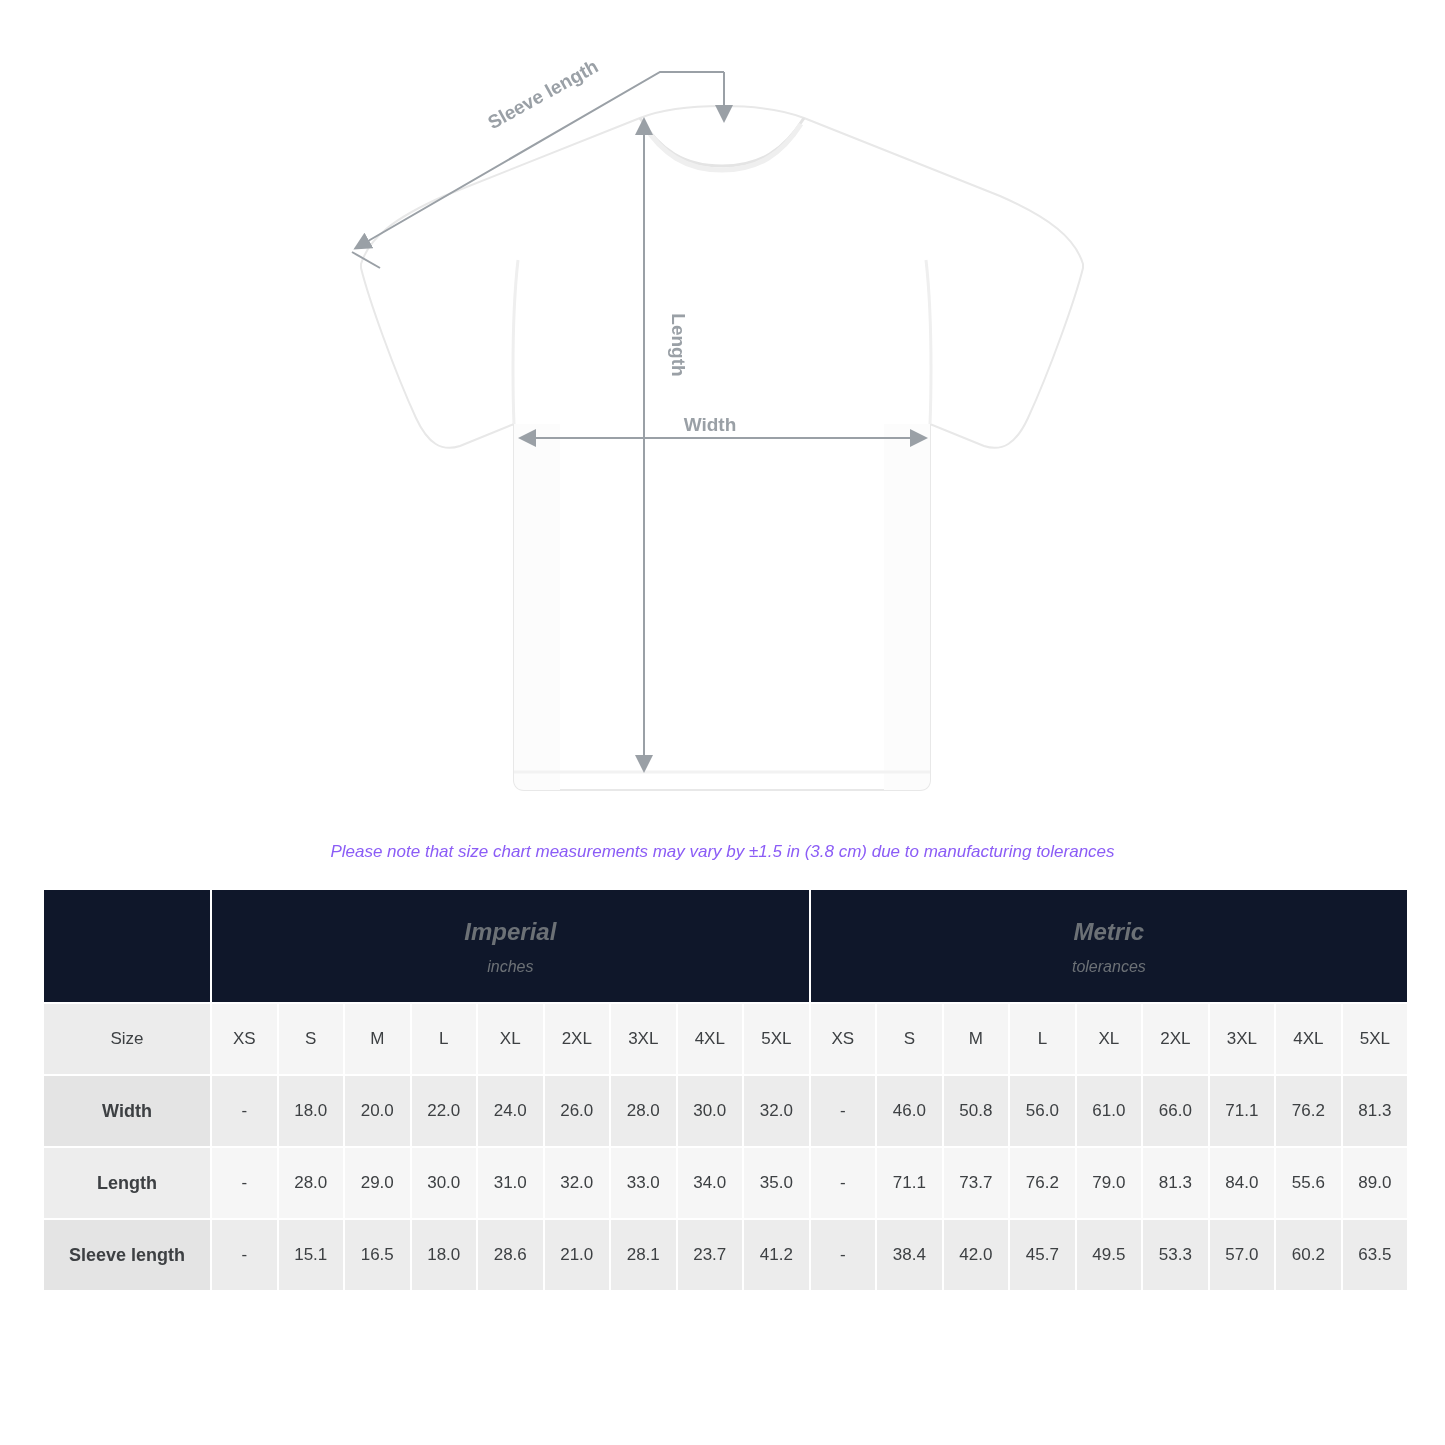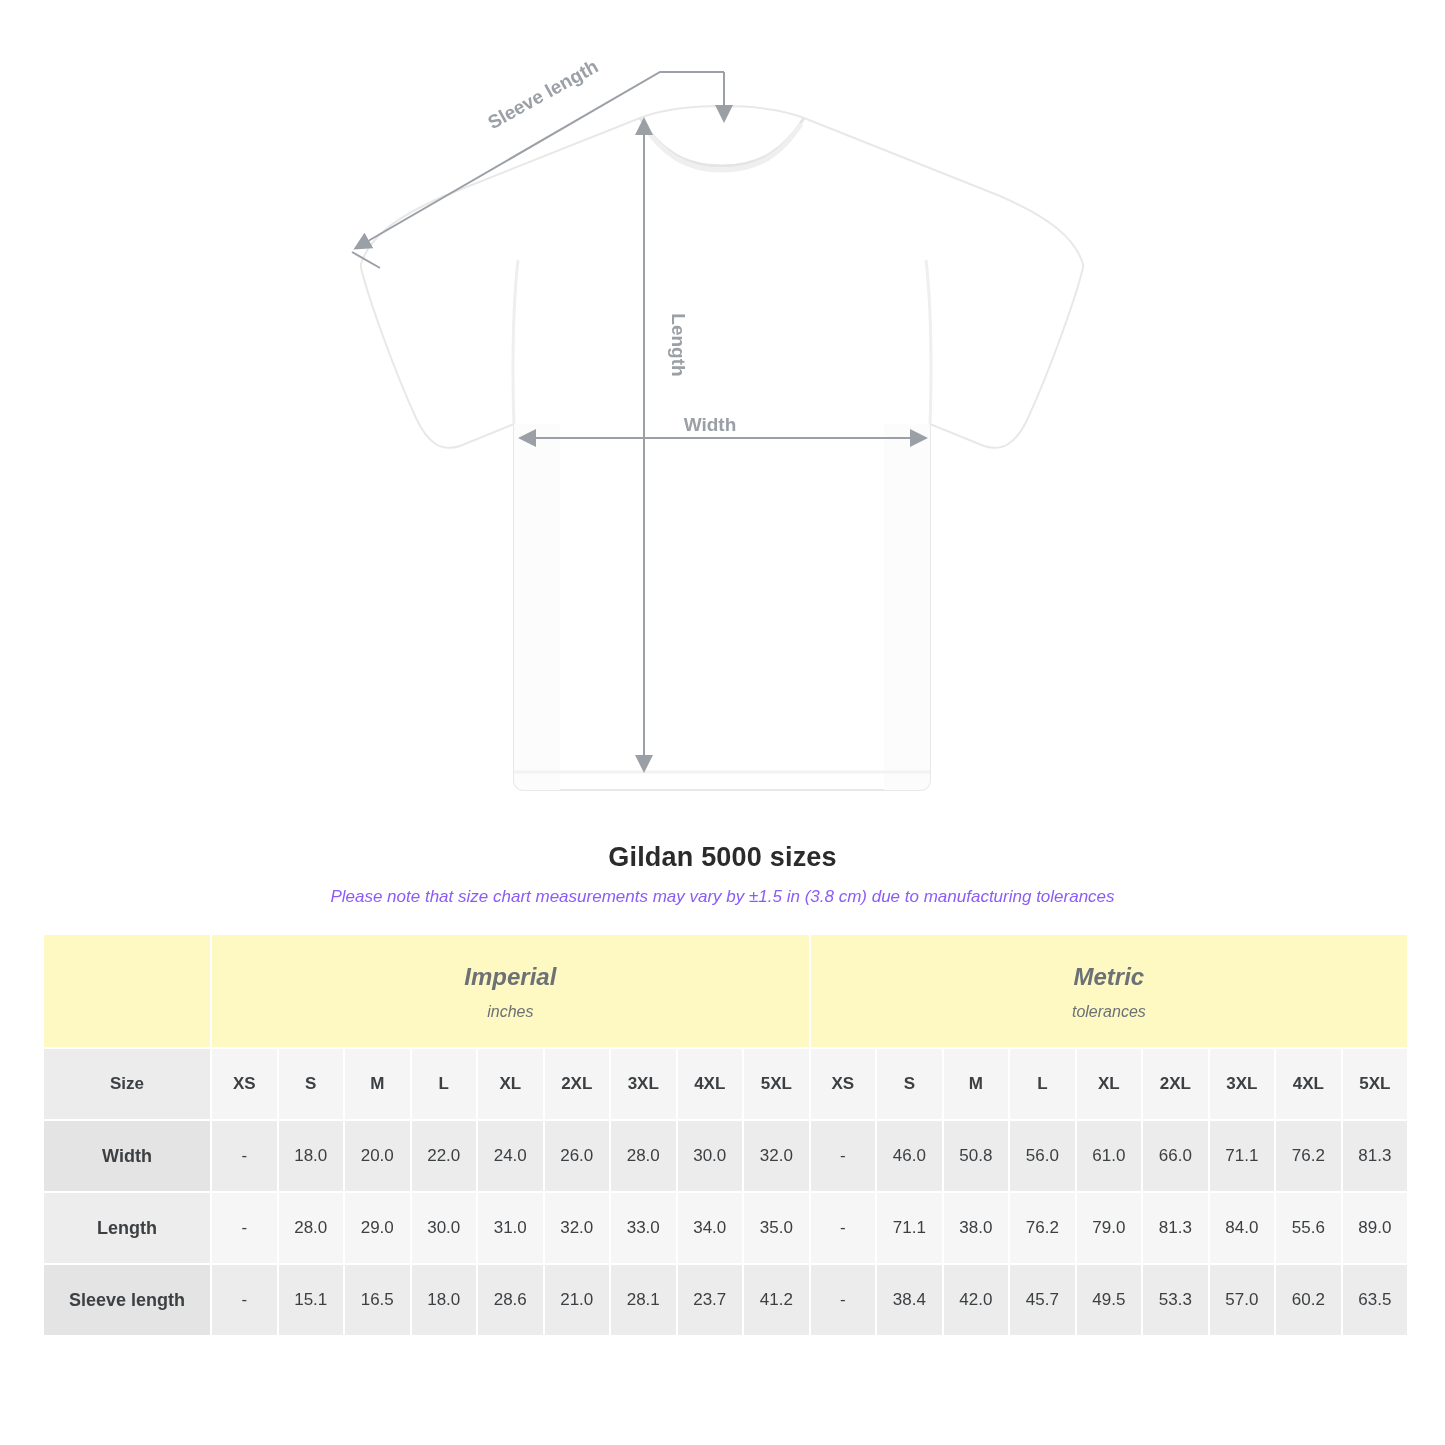--- a/index.html
+++ b/index.html
@@ -60,41 +60,41 @@
     table-layout: fixed;
   }
   table.size-table td, table.size-table th {
     border: 2px solid #ffffff;
     text-align: center;
     font-size: 17px;
     color: #3d4043;
     padding: 0;
   }
   .unit-row td {
-    background: #fef9c3;
+    background: #0f172a;
     height: 112px;
     vertical-align: middle;
   }
   .unit-name {
     font-size: 24px;
     font-style: italic;
     font-weight: bold;
     color: #6c7176;
     line-height: 1.25;
   }
   .unit-sub {
     font-size: 16px;
     font-style: italic;
     color: #6c7176;
     margin-top: 11px;
   }
   .hdr-row td {
     background: #f5f5f5;
     height: 70px;
-    font-weight: bold;
+    font-weight: normal;
     font-size: 18px;
     color: #3d4043;
   }
   .hdr-row td.rowlabel {
     background: #ececec;
   }
   .data-row td {
     height: 70px;
     font-size: 18px;
   }
@@ -173,21 +173,20 @@
 
       <g>
         <path d="M521,438 L925,438" stroke="#9aa0a6" stroke-width="2" fill="none" marker-start="url(#arrTail)" marker-end="url(#arrHead)"></path>
       </g>
       <rect x="668" y="412" width="84" height="24" fill="#ffffff"></rect>
       <text x="710" y="431" font-family="Liberation Sans, sans-serif" font-size="19" font-weight="bold" fill="#9aa0a6" text-anchor="middle">Width</text>
     </svg>
   </div>
 
   <div class="title-block">
-    <div class="chart-title">Gildan 5000 sizes</div>
     <div class="chart-note">Please note that size chart measurements may vary by ±1.5 in (3.8 cm) due to manufacturing tolerances</div>
   </div>
 
   <div class="table-wrap">
     <table class="size-table">
       <colgroup>
         <col class="col-label">
         <col class="col-size">
           <col class="col-size">
           <col class="col-size">
@@ -271,21 +270,21 @@
           <td>28.0</td>
           <td>29.0</td>
           <td>30.0</td>
           <td>31.0</td>
           <td>32.0</td>
           <td>33.0</td>
           <td>34.0</td>
           <td>35.0</td>
           <td>-</td>
           <td>71.1</td>
-          <td>38.0</td>
+          <td>73.7</td>
           <td>76.2</td>
           <td>79.0</td>
           <td>81.3</td>
           <td>84.0</td>
           <td>55.6</td>
           <td>89.0</td>
         </tr>
 
         <tr class="data-row odd">
           <td class="rowlabel">Sleeve length</td>

